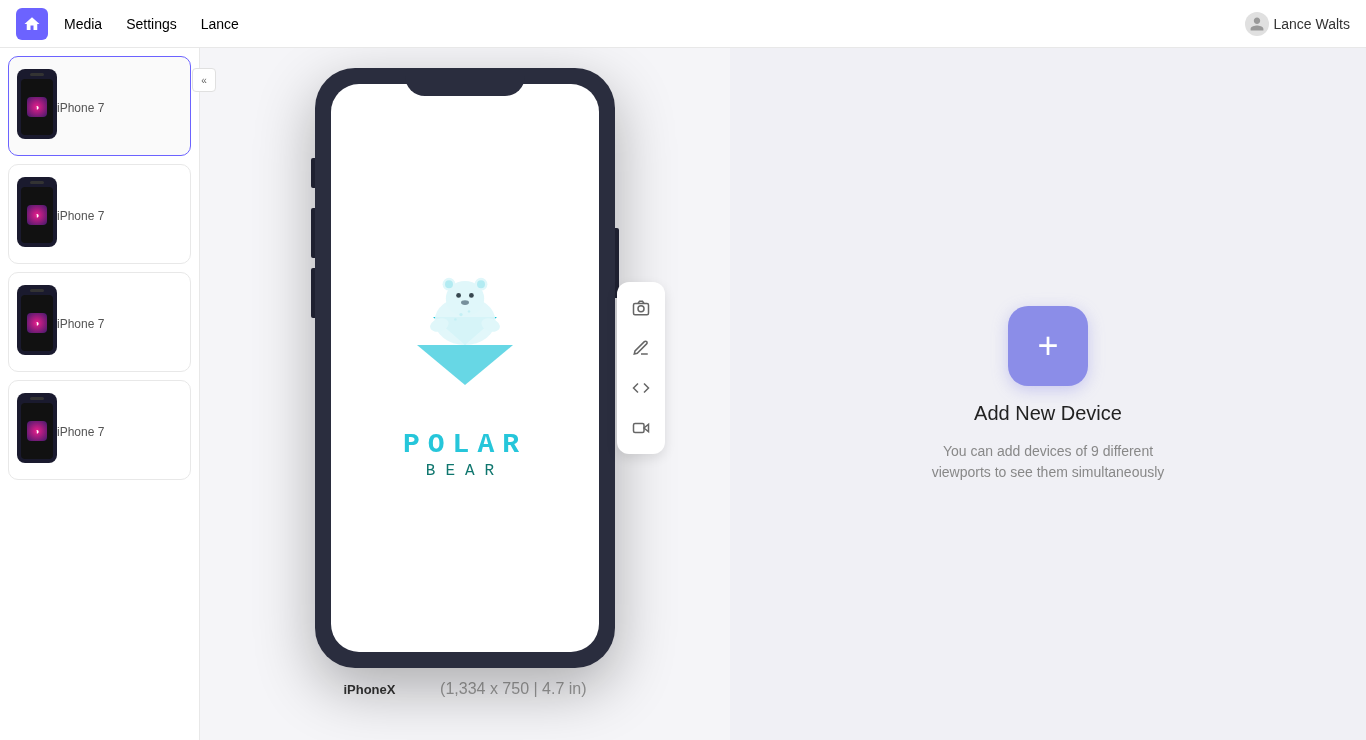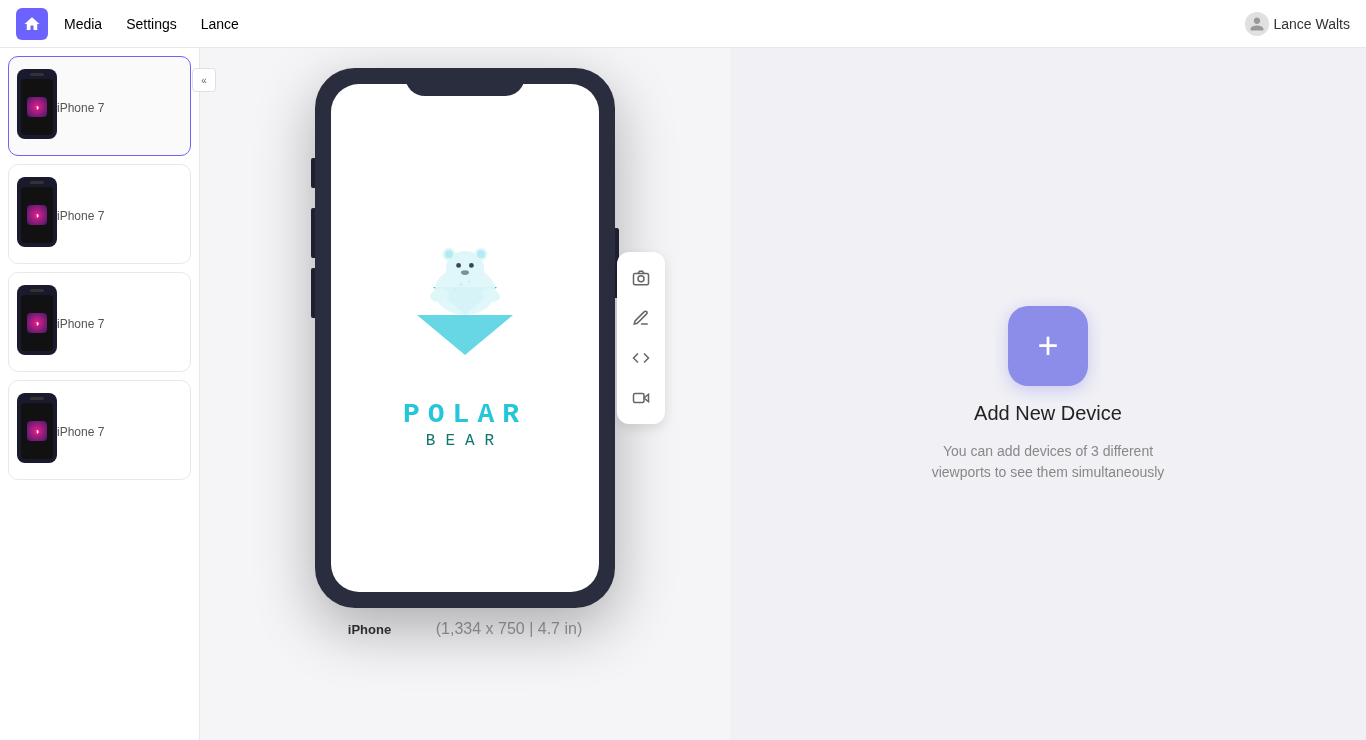--- a/index.html
+++ b/index.html
@@ -153,21 +153,21 @@
     }
 
     
     .phone-wrapper {
       position: relative;
       display: flex;
       align-items: flex-start;
     }
     .phone-frame {
       width: 300px;
-      height: 540px;
+      height: 600px;
       background: #2a2d3e;
       border-radius: 40px;
       padding: 16px;
       position: relative;
       box-shadow: 0 20px 60px rgba(0,0,0,0.3);
     }
     .phone-notch {
       position: absolute;
       top: 0; left: 50%;
       transform: translateX(-50%);
@@ -477,28 +477,28 @@
         <div class="toolbar-btn" title="Video">
           <svg width="18" height="18" viewBox="0 0 24 24" fill="none" stroke="#666" stroke-width="2">
               <rect x="2" y="6" width="14" height="12" rx="2"></rect>
               <polygon points="22 7 16 12 22 17 22 7"></polygon>
             </svg>
         </div>
       </div>
     </div>
 
     <div class="device-info">
-      <span class="device-name-main">iPhone</span>
+      <span class="device-name-main">iPhoneX</span>
       <span class="device-specs"> <span>(1,334 x 750 | 4.7 in)</span></span>
     </div>
   </div>
 
   <div class="right-panel">
     <div class="add-device-section">
       <div class="add-device-btn">
         <span class="plus">+</span>
       </div>
       <div class="add-device-title">Add New Device</div>
-      <div class="add-device-desc">You can add devices of 3 different viewports to see them simultaneously</div>
+      <div class="add-device-desc">You can add devices of 9 different viewports to see them simultaneously</div>
     </div>
   </div>
 
 </div>
 
 </body></html>

